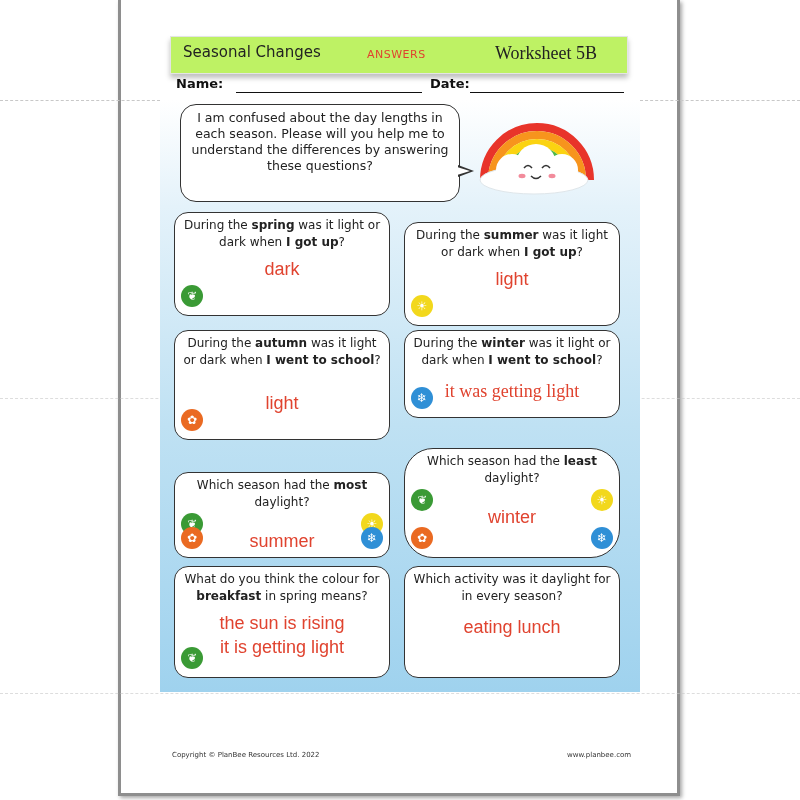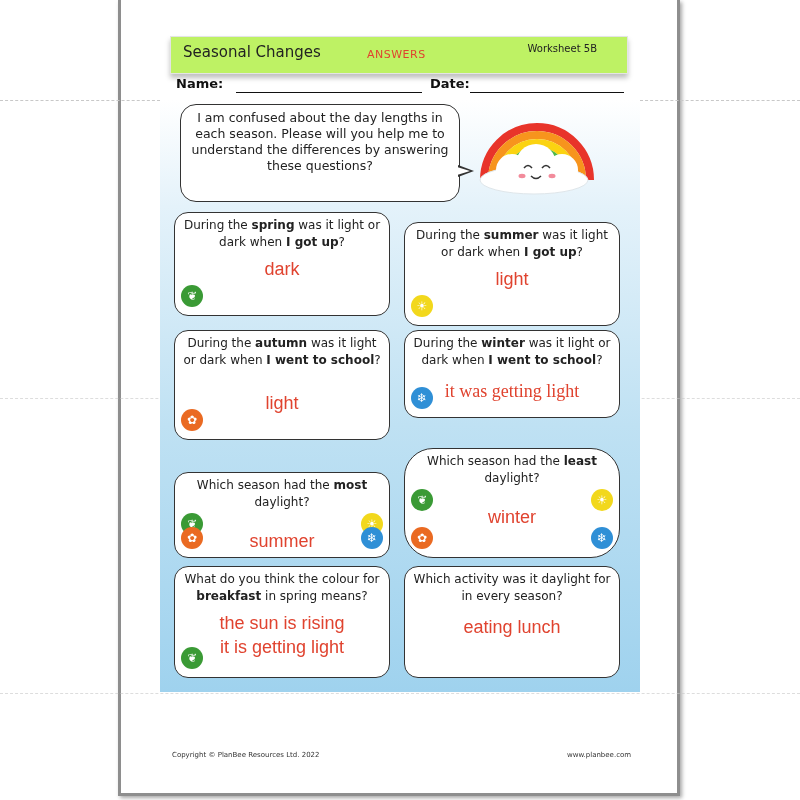--- a/index.html
+++ b/index.html
@@ -1,21 +1,21 @@
 <!DOCTYPE html>
 <html><head>
 <meta charset="utf-8">
 <style>
   html,body{margin:0;padding:0;}
   body{width:800px;height:800px;background:#ffffff;position:relative;overflow:hidden;font-family:"DejaVu Sans",sans-serif;}
   .page{position:absolute;left:118px;top:0;width:562px;height:796px;background:#fff;border:3px solid #8e8e8e;border-top:none;box-shadow:2px 2px 4px rgba(0,0,0,0.35);box-sizing:border-box;}
   .header-box{position:absolute;left:170px;top:36px;width:456px;height:36px;background:#bef264;box-shadow:0 4px 5px rgba(0,0,0,0.25);border:1px solid #e4e4e4;}
   .hdr-title{position:absolute;left:12px;top:6px;font-size:15px;color:#222;}
   .hdr-answers{position:absolute;left:184px;top:11px;font-size:11px;color:#e0432f;letter-spacing:0.5px;margin-left:12px;}
-  .hdr-ws{position:absolute;right:30px;top:6px;font-size:10px;color:#222;}
+  .hdr-ws{position:absolute;right:30px;top:6px;font-size:18px;color:#222;font-family:Liberation Serif, serif;}
   .name-row{position:absolute;left:176px;top:76px;font-size:13px;font-weight:bold;color:#111;}
   .name-line{position:absolute;left:236px;top:92px;width:186px;border-bottom:1.5px solid #111;}
   .date-label{position:absolute;left:430px;top:76px;font-size:13px;font-weight:bold;color:#111;}
   .date-line{position:absolute;left:470px;top:92px;width:154px;border-bottom:1.5px solid #111;}
   .panel{position:absolute;left:160px;top:100px;width:480px;height:592px;background:linear-gradient(#ffffff 0%,#e4f2fa 18%,#bfe1f3 55%,#9fd2ee 100%);}
   .speech{position:absolute;left:180px;top:104px;width:280px;height:98px;background:#fff;border:1.5px solid #333;border-radius:16px;box-sizing:border-box;text-align:center;font-size:12.5px;line-height:16px;color:#222;padding:5px 10px;}
   .speech-tail{position:absolute;left:458px;top:165px;width:0;height:0;border-top:6px solid transparent;border-bottom:6px solid transparent;border-left:16px solid #333;}
   .speech-tail-inner{position:absolute;left:457px;top:167px;width:0;height:0;border-top:4px solid transparent;border-bottom:4px solid transparent;border-left:13px solid #fff;}
   .rainbow{position:absolute;left:472px;top:110px;width:130px;height:86px;}
   .card{position:absolute;width:216px;height:104px;background:#fff;border:1.5px solid #333;border-radius:14px;box-sizing:border-box;text-align:center;}

